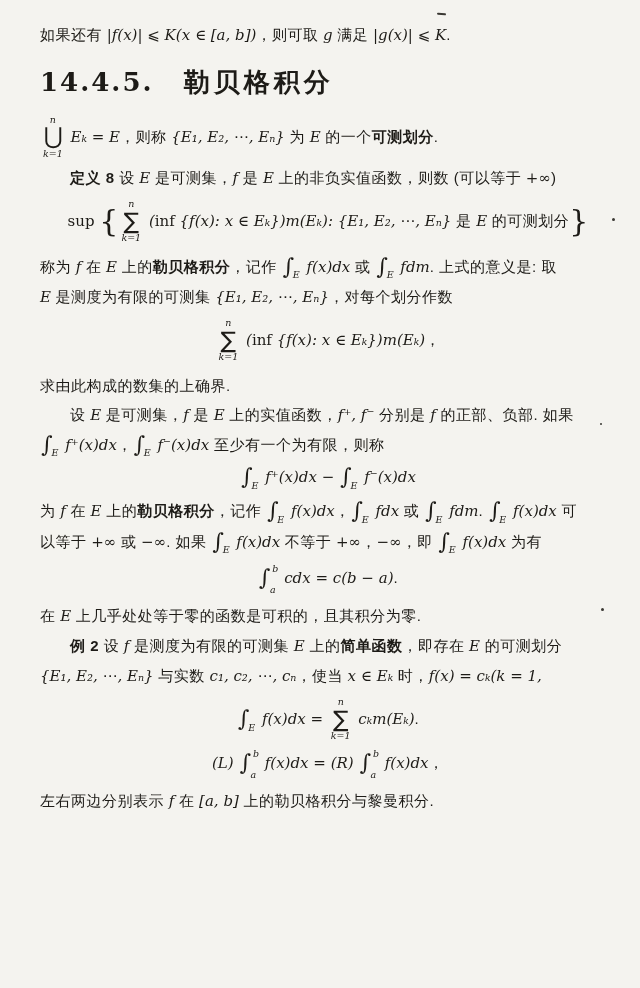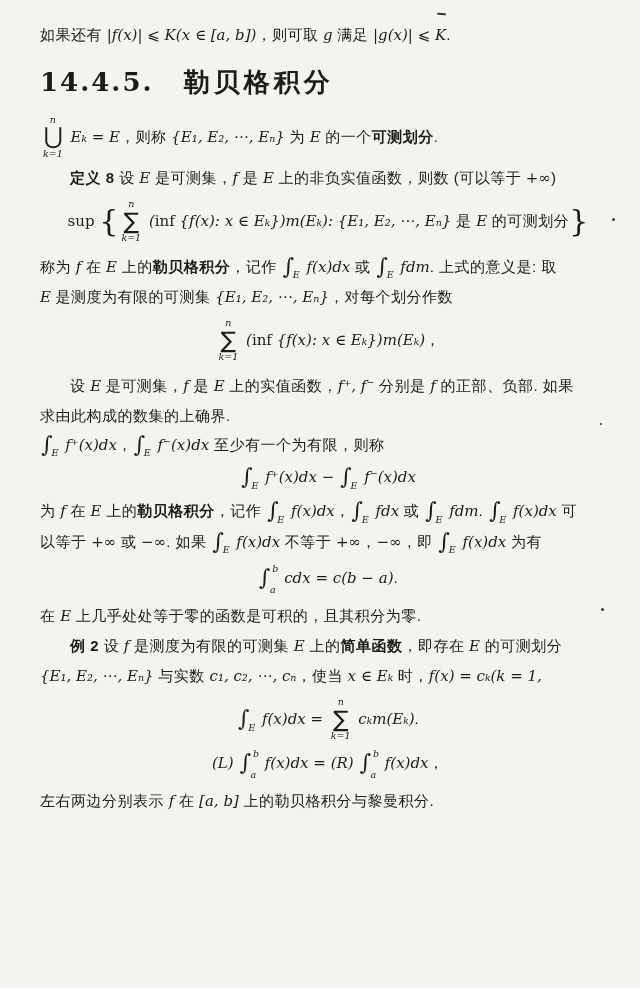--- a/index.html
+++ b/index.html
@@ -124,22 +124,22 @@
         </span><span class="math"> f(x)dx</span><span class="cn"> 或 </span><span class="iwrap">
           <span class="isym">∫</span>
           <sub class="isub">E</sub>
         </span><span class="math"> fdm</span><span class="cn">.  上式的意义是: 取</span></div>
       <div class="line"><span class="math">E</span><span class="cn"> 是测度为有限的可测集 </span><span class="math">{E₁, E₂, ⋯, Eₙ}</span><span class="cn">，对每个划分作数</span></div>
       <div class="formula"><span class="bigop">
           <span class="lim">n</span>
           <span class="sym">∑</span>
           <span class="lim">k=1</span>
         </span><span class="math"> (</span><span class="roman">inf</span><span class="math"> {f(x): x ∈ Eₖ})m(Eₖ)</span><span class="cn">，</span></div>
+      <div class="line"><span class="cn">求由此构成的数集的上确界.</span></div>
       <div class="line indent"><span class="cn">设 </span><span class="math">E</span><span class="cn"> 是可测集，</span><span class="math">f</span><span class="cn"> 是 </span><span class="math">E</span><span class="cn"> 上的实值函数，</span><span class="math">f⁺, f⁻</span><span class="cn"> 分别是 </span><span class="math">f</span><span class="cn"> 的正部、负部. 如果</span></div>
-      <div class="line"><span class="cn">求由此构成的数集的上确界.</span></div>
       <div class="line"><span class="iwrap">
           <span class="isym">∫</span>
           <sub class="isub">E</sub>
         </span><span class="math"> f⁺(x)dx</span><span class="cn">，</span><span class="iwrap">
           <span class="isym">∫</span>
           <sub class="isub">E</sub>
         </span><span class="math"> f⁻(x)dx</span><span class="cn"> 至少有一个为有限，则称</span></div>
       <div class="formula"><span class="iwrap">
           <span class="isym">∫</span>
           <sub class="isub">E</sub>

